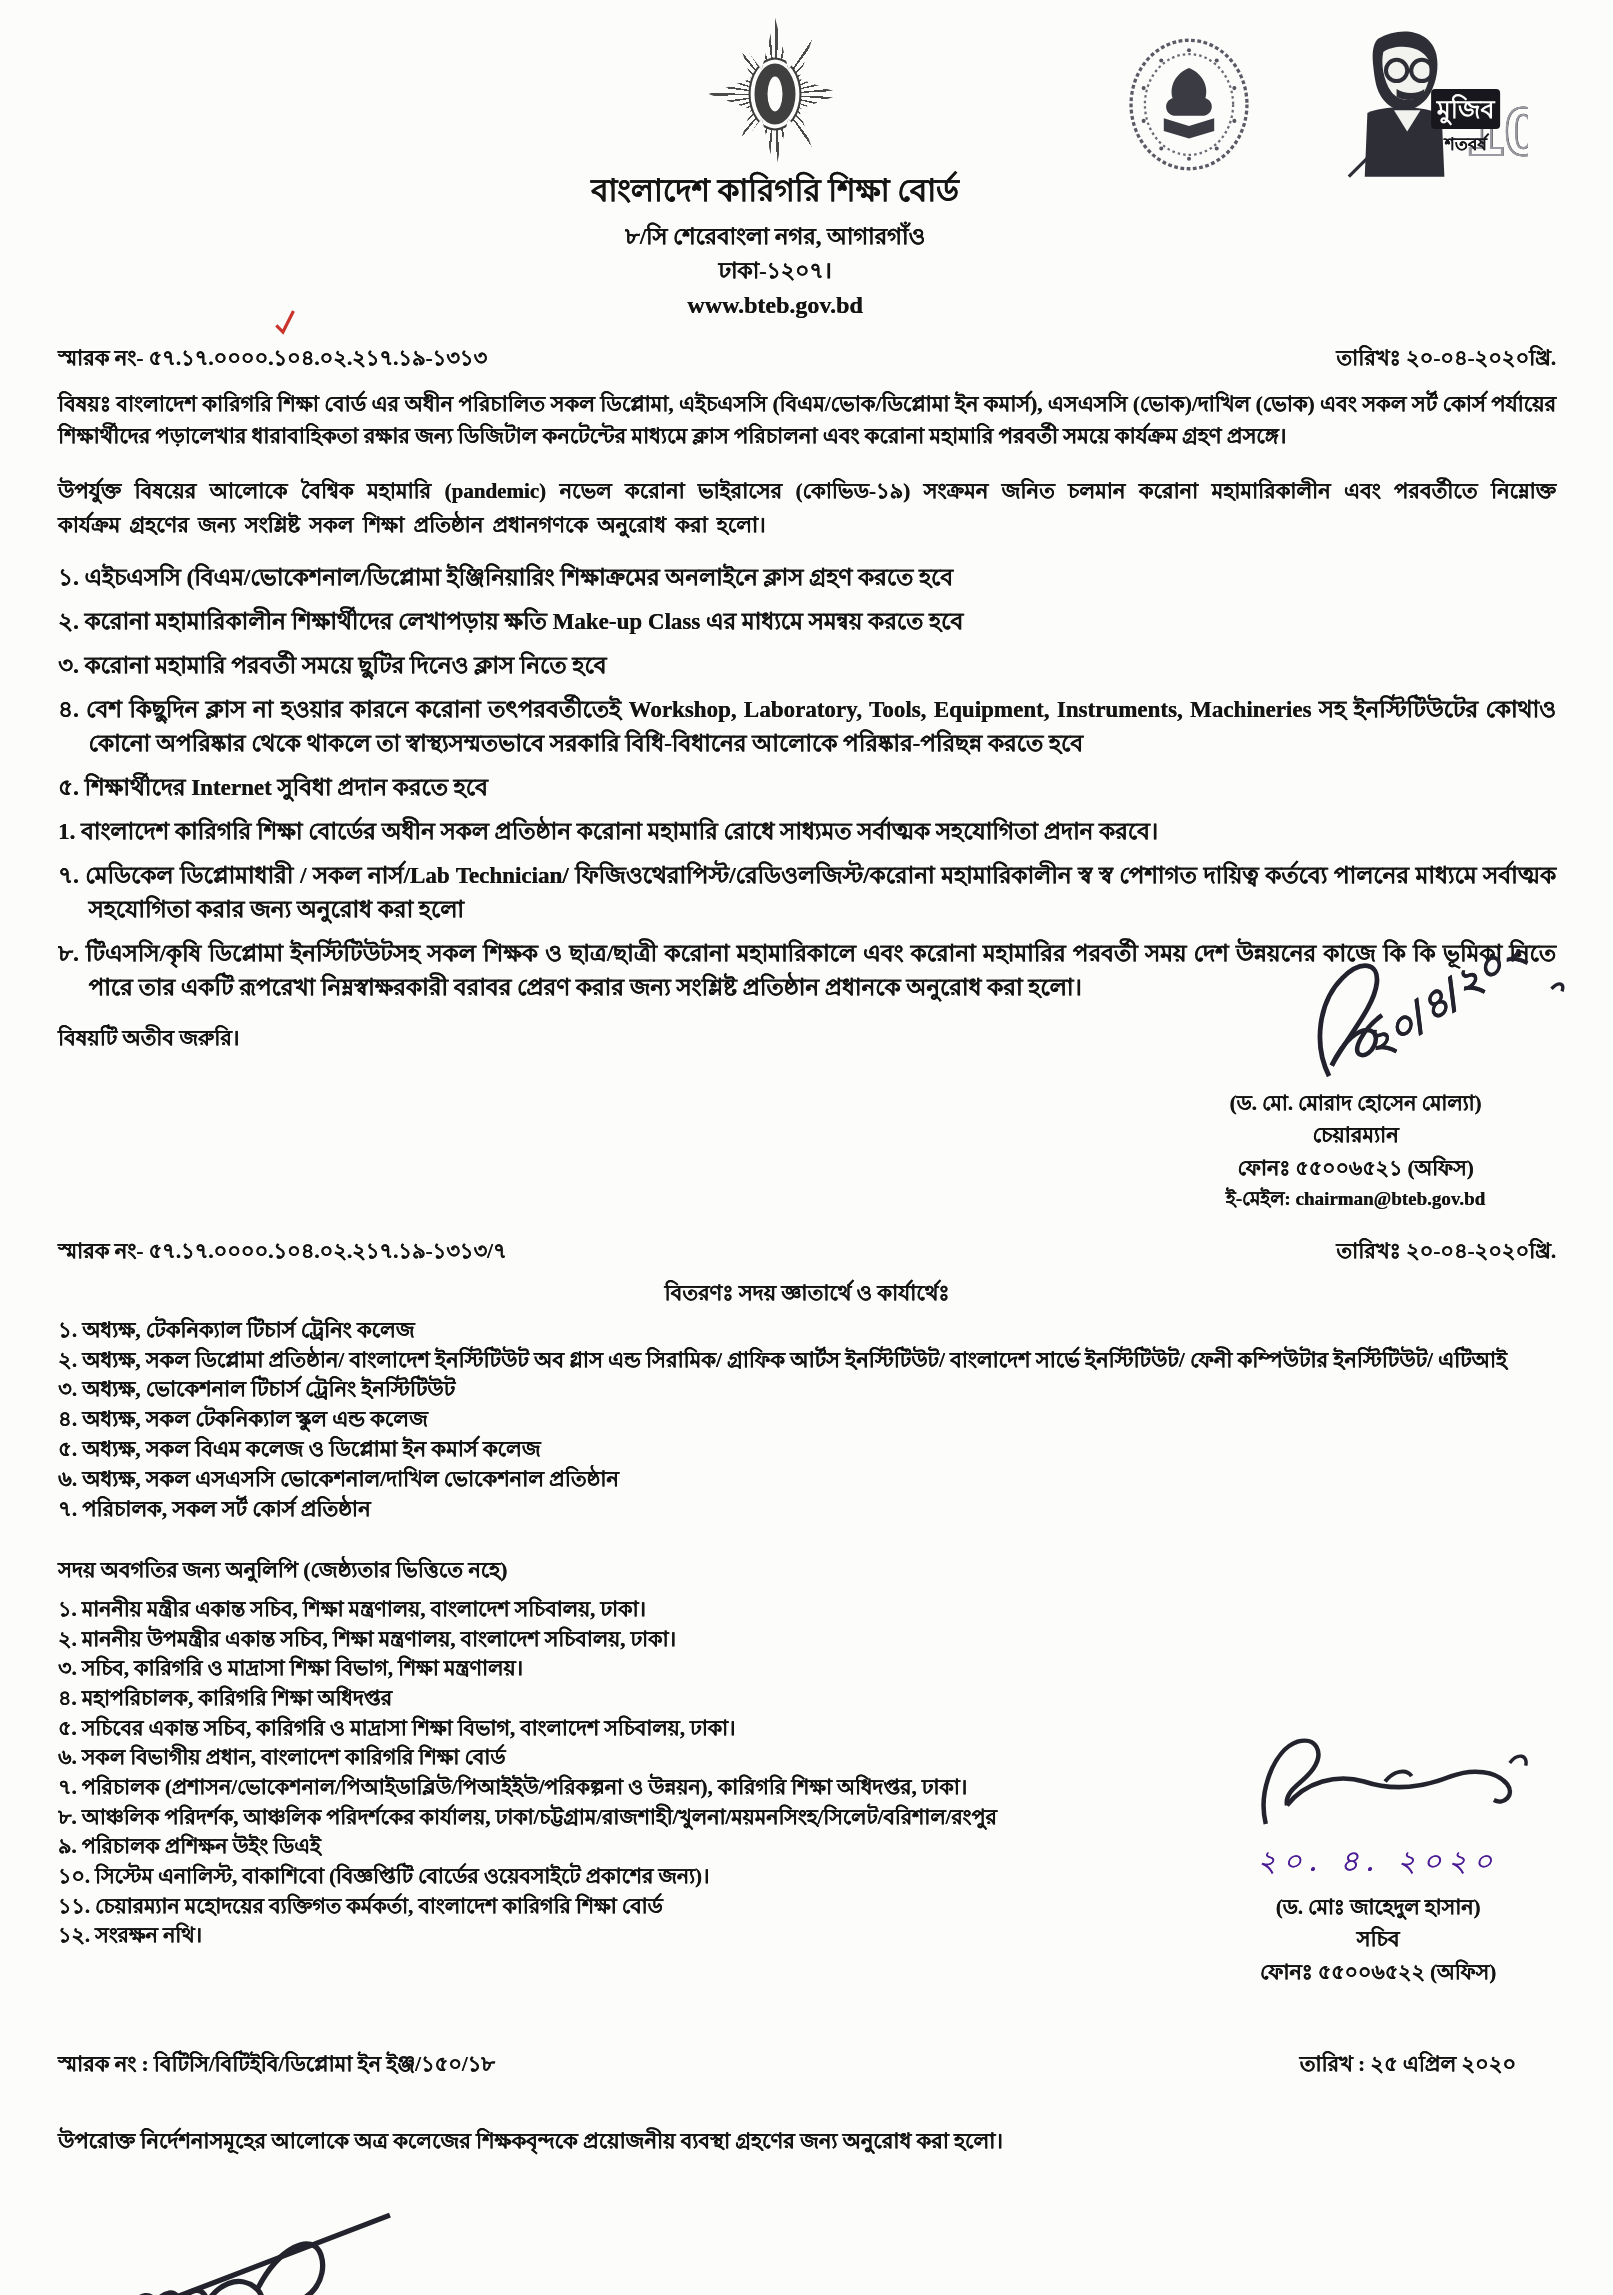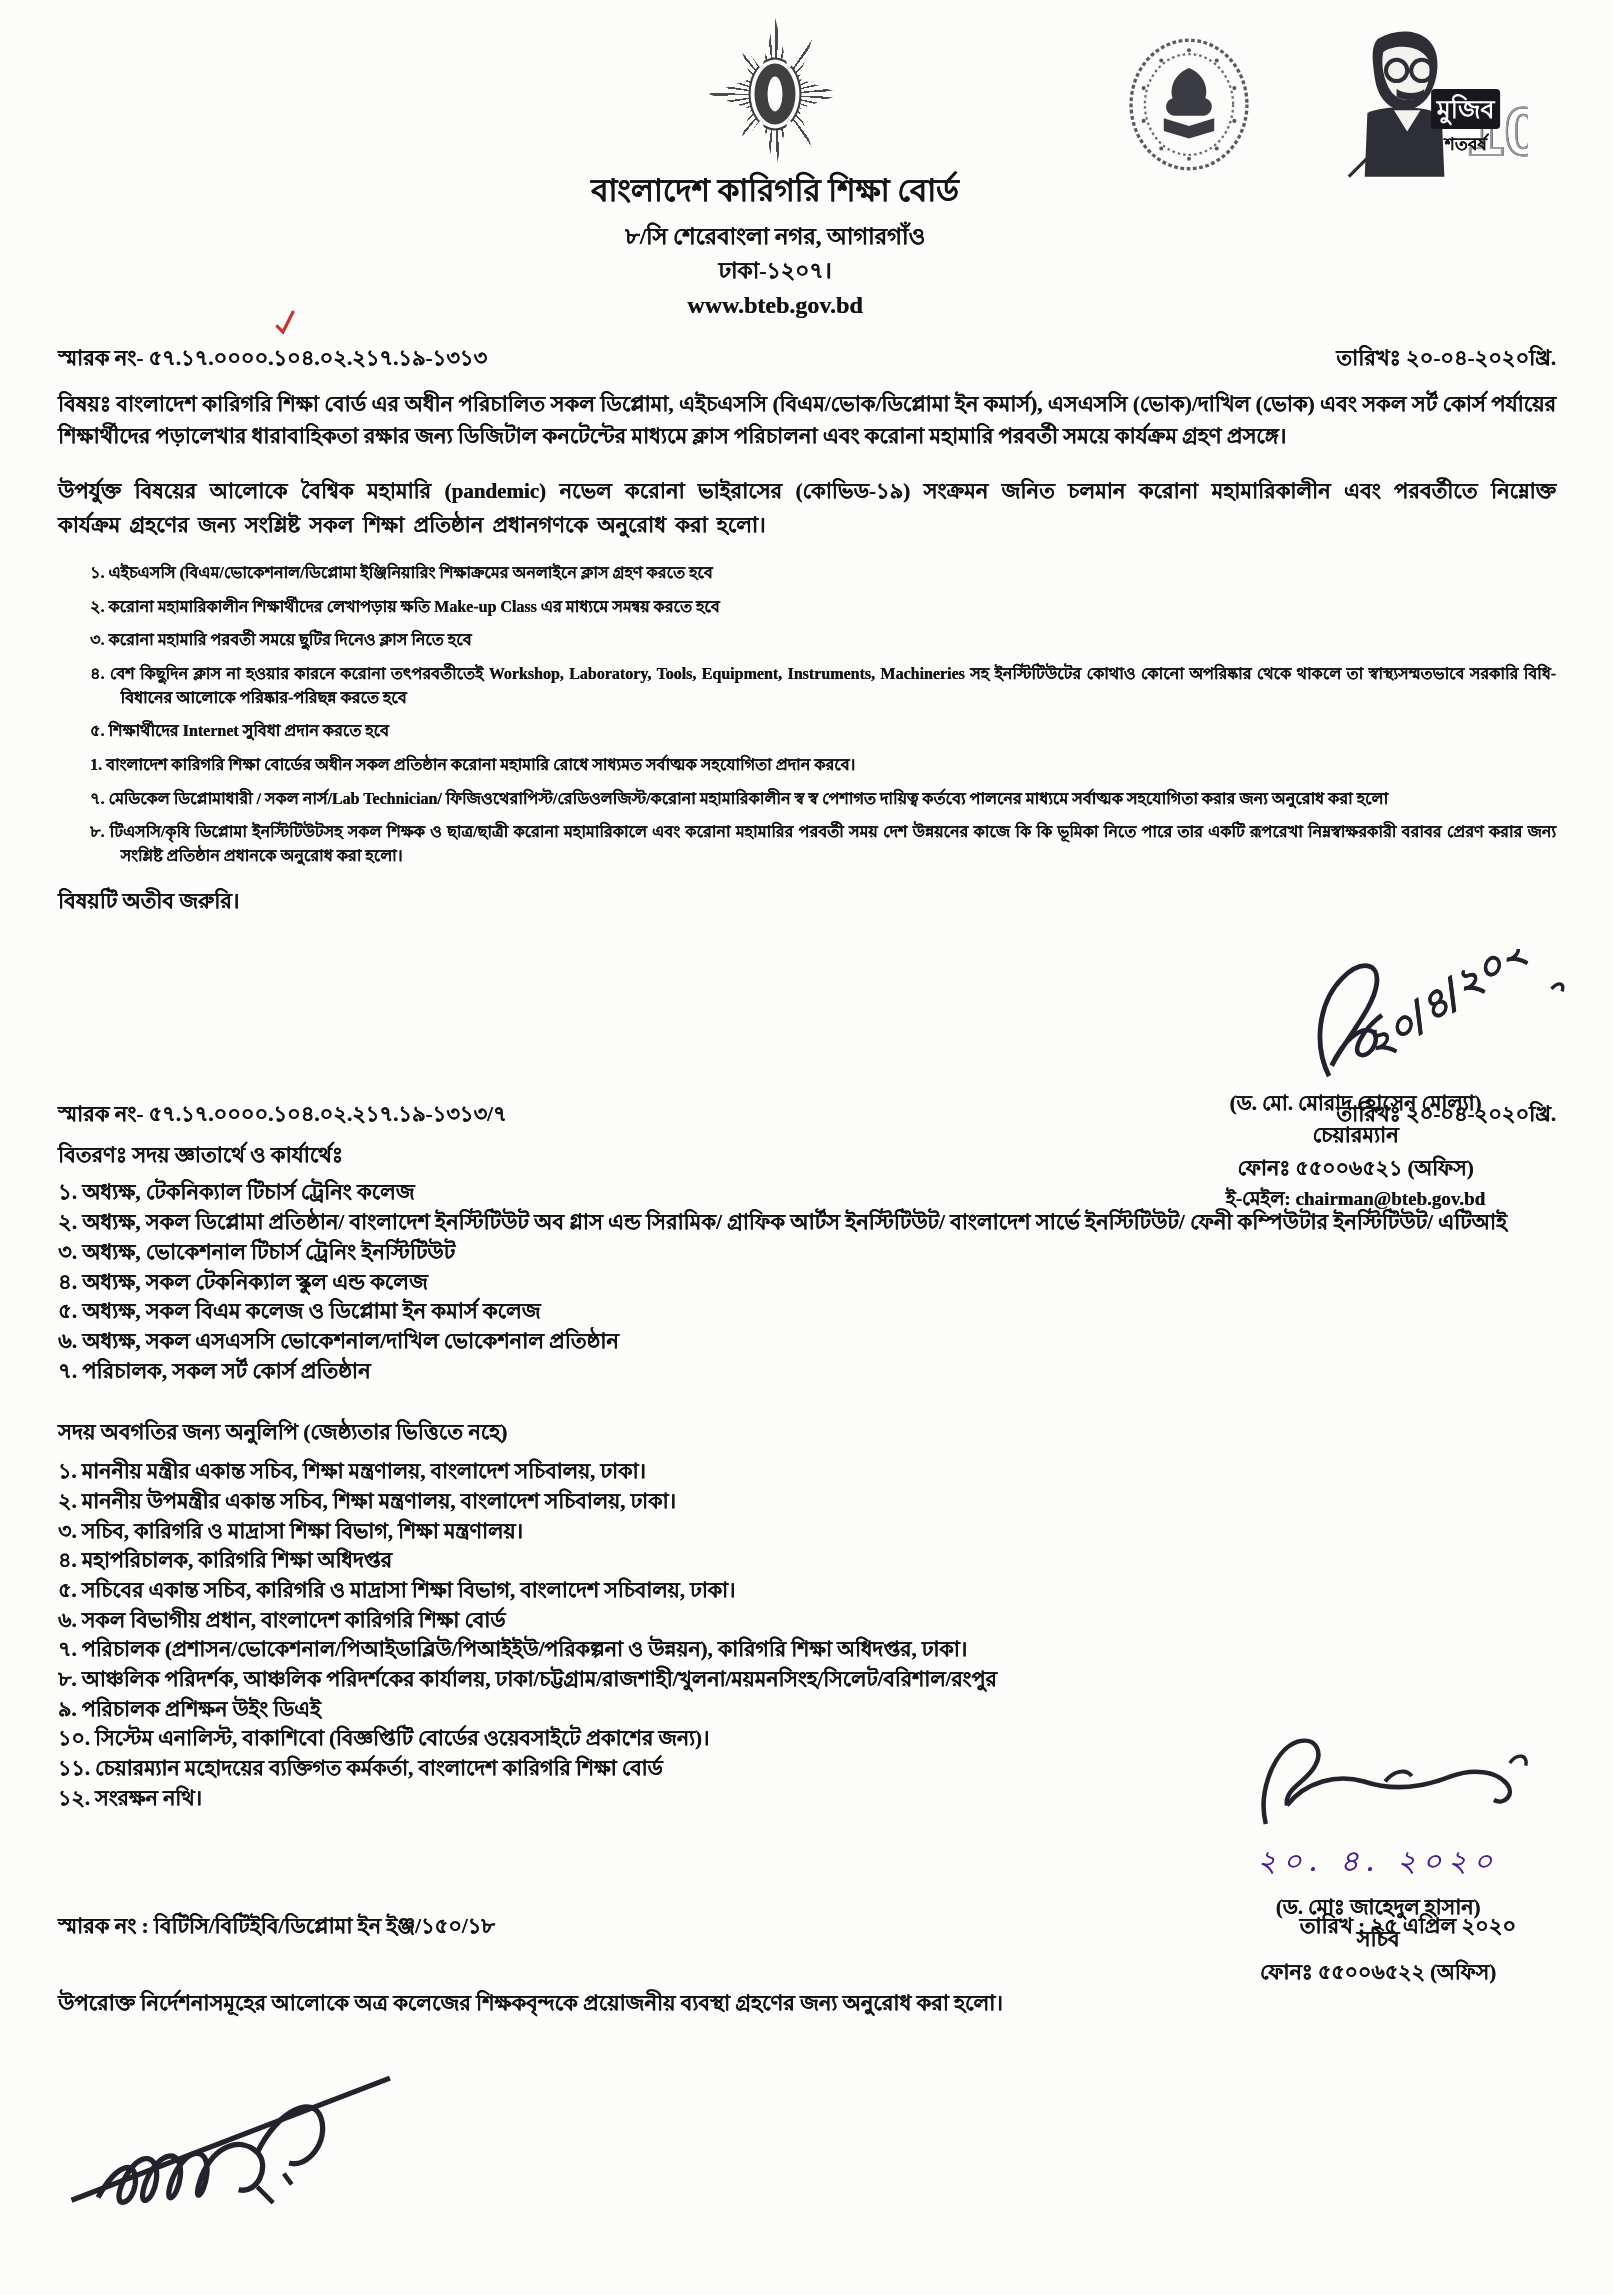--- a/index.html
+++ b/index.html
@@ -42,33 +42,33 @@
   
   .memo-row{display:flex;justify-content:space-between;align-items:baseline;font-size:21px;}
   .memo-row-1{margin-top:22.6px;}
   .memo-row-2{margin-top:0px;}
   .memo-row-3{margin-top:97px;}
 
   .subject{font-size:21px;line-height:1.52;text-align:justify;margin:12px 0 0 0;}
   .intro{font-size:21px;line-height:1.6;text-align:justify;margin:22.6px 0 0 0;word-spacing:4px;}
 
   .directives{margin-top:18.6px;}
-  .directive{font-size:16px;line-height:1.48;margin-bottom:10px;padding-left:30.5px;text-indent:-30.5px;text-align:justify;margin-left:32px;}
+  .directive{font-size:23px;line-height:1.48;margin-bottom:10px;padding-left:30.5px;text-indent:-30.5px;text-align:justify;}
 
   .urgent{font-size:21px;margin-top:17px;}
 
   
   .chairman-block{position:absolute;right:46px;top:949px;width:425px;text-align:center;}
   .chairman-sig{display:block;margin:0 0 0 auto;}
   .sig-name{font-size:20.6px;line-height:1.5;}
   .sig-title{font-size:21px;line-height:1.6;}
   .sig-phone{font-size:20.6px;line-height:1.6;}
   .sig-email{font-size:19px;line-height:1.5;}
 
-  .dist-heading{font-size:21px;margin-top:6.6px;}
+  .dist-heading{font-size:21px;margin-top:6.6px;text-align:center;}
   .dist-items{margin-top:4px;}
   .dist-item{font-size:21px;line-height:1.42;padding-left:26.5px;text-indent:-26.5px;}
 
   .cc-heading{font-size:21px;margin-top:29px;}
   .cc-items{margin-top:6.6px;}
   .cc-item{font-size:20.6px;line-height:1.44;padding-left:30.5px;text-indent:-30.5px;}
 
   
   .secretary-block{position:absolute;right:37px;top:1723px;width:398px;text-align:center;}
   .hand-date{font-family:"DejaVu Serif",serif;font-style:italic;font-weight:400;font-size:29px;letter-spacing:6.6px;color:#4c1d95;}

